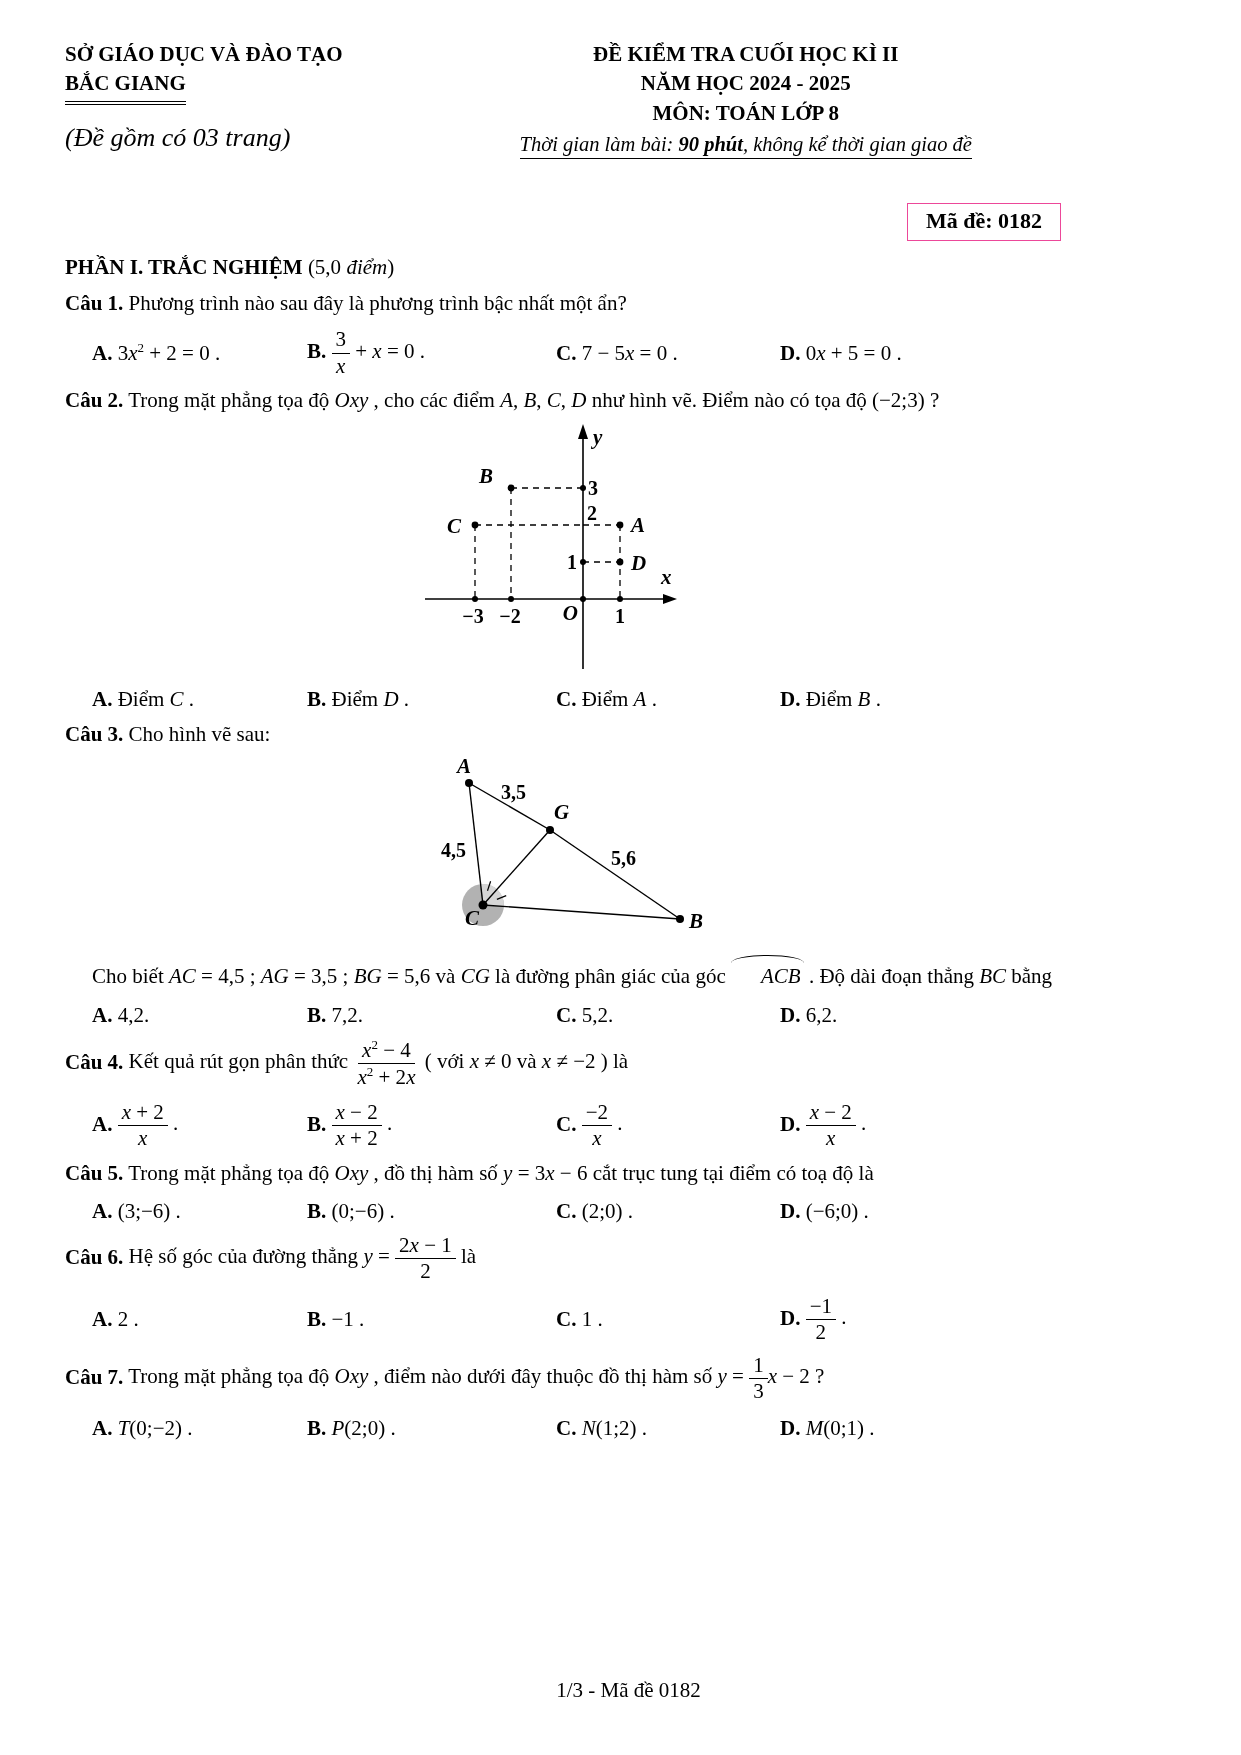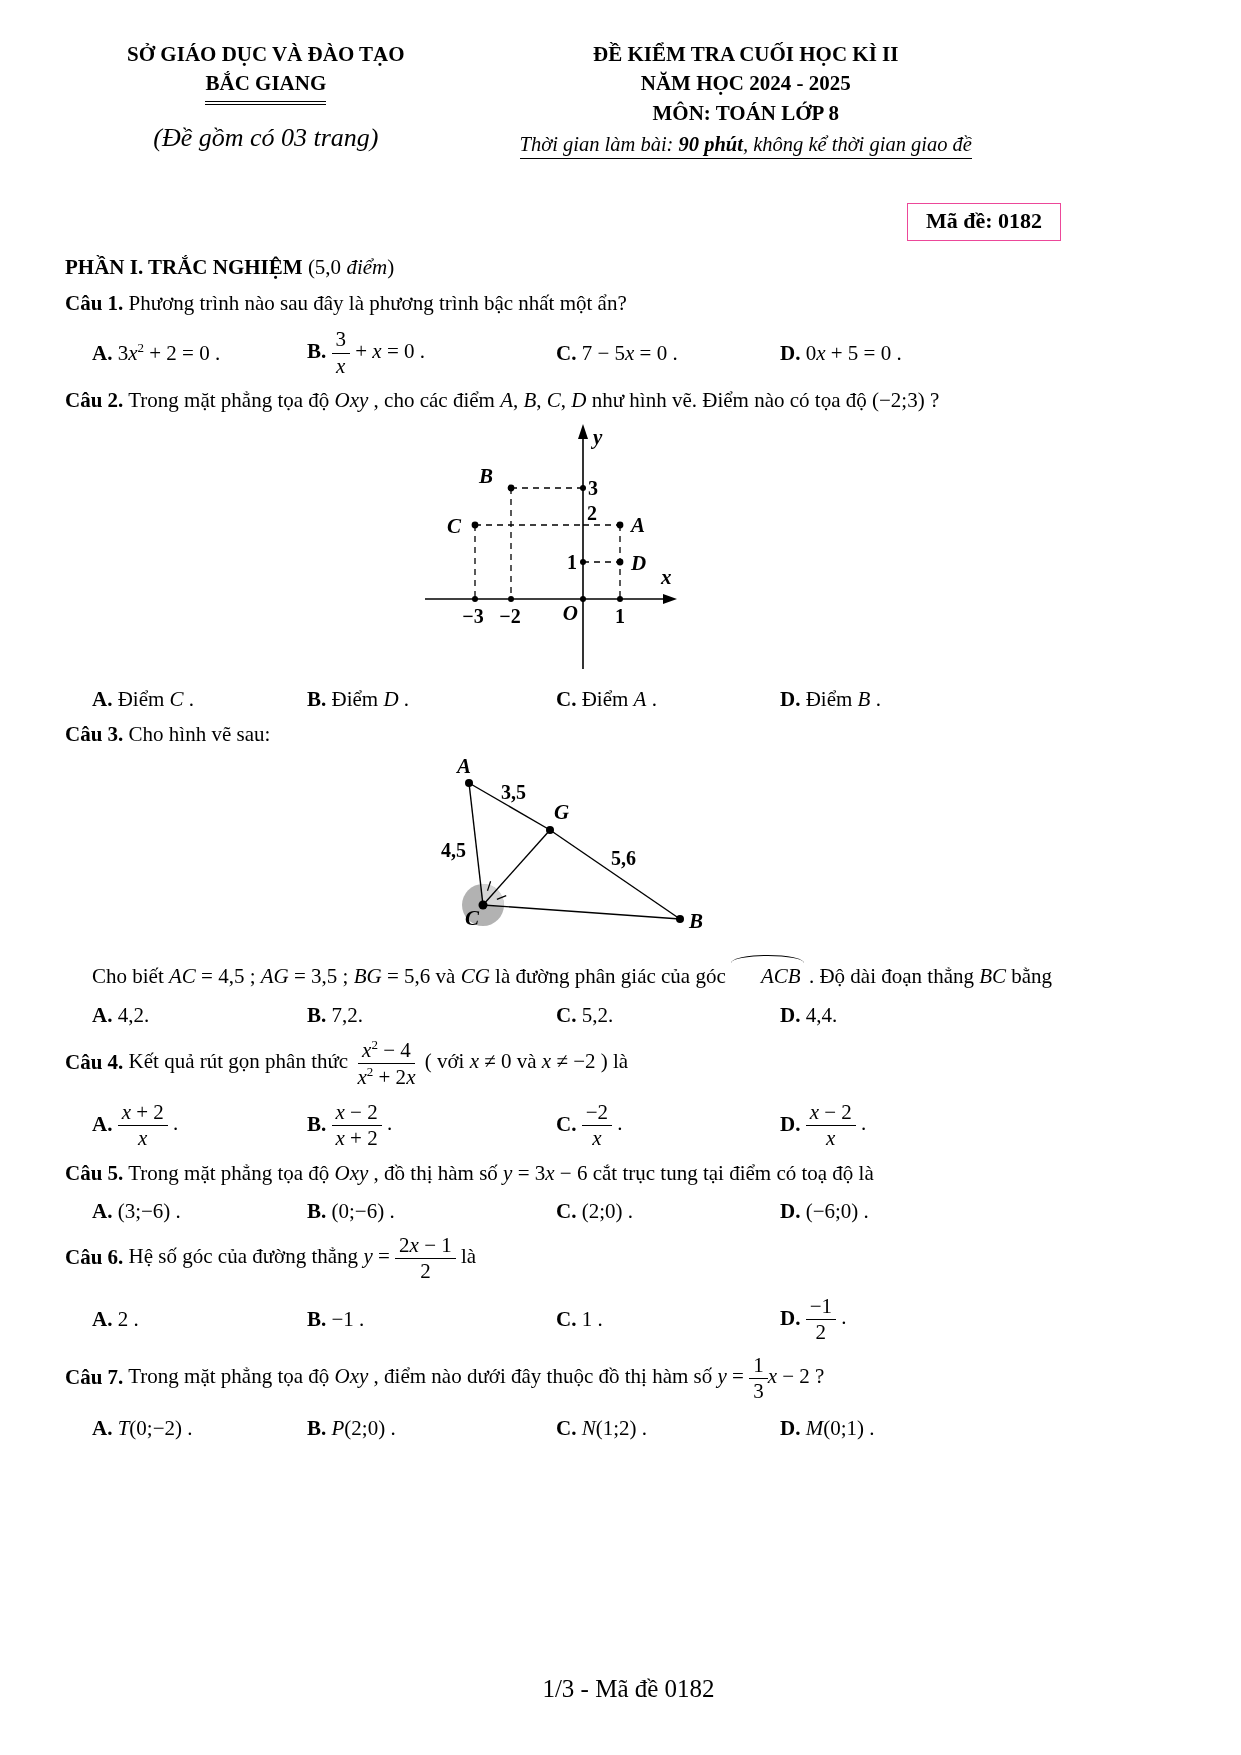--- a/index.html
+++ b/index.html
@@ -6,21 +6,21 @@
   html,body { background:#fff; }
   body {
     width:1241px; height:1755px; position:relative; overflow:hidden;
     color:#000; font-family:"Liberation Serif","DejaVu Serif",serif;
     font-size:21px;
   }
   .page { padding:40px 60px 0 65px; }
 
   
   .hdr { display:flex; }
-  .hdr-left { width:36%; text-align:center; }
+  .hdr-left { width:36%; }
   .hdr-right { width:50%; text-align:center; }
   .hline { font-weight:bold; font-size:21px; line-height:1.4; }
   .dbl-underline { display:inline-block; border-bottom:4px double #000; padding-bottom:2px; }
   .hdr-note { font-style:italic; margin-top:18px; font-size:26px; }
   .time-line { font-style:italic; display:inline-block; border-bottom:1.5px solid #000;
                padding-bottom:2px; margin-top:5px; font-size:20.5px; white-space:nowrap; }
 
   
   .code-wrap { text-align:right; padding-right:120px; margin-top:44px; }
   .code-box { display:inline-block; border:1px solid #ec4899; padding:4px 18px 6px;
@@ -44,21 +44,21 @@
   .frac .den { display:block; padding:1px 4px 0; }
   sup { font-size:0.62em; }
 
   .hat { position:relative; display:inline-block; padding:2px 3px 0;text-align:center; }
   .hat::before { content:""; position:absolute; left:0; right:0; top:-3px; height:7px;
     border-top:1.6px solid #000; border-radius:50% 50% 0 0 / 100% 100% 0 0; }
 
   .fig1 { margin:4px 0 0 358px; }
   .fig2 { margin:4px 0 0 372px; }
   .given { text-indent:27px; margin-top:12px; line-height:1.6; }
-  .footer { position:absolute; left:16px; right:0; bottom:52px; text-align:center; font-size:25px;margin-top:38px; }
+  .footer { position:absolute; left:16px; right:0; bottom:52px; text-align:center; font-size:21px;margin-top:38px; }
 
   
   text { font-family:"Liberation Serif","DejaVu Serif",serif; fill:#000; }
   .t-bi { font-weight:bold; font-style:italic; }
   .t-b  { font-weight:bold; }
 </style>
 </head>
 <body>
 
 <div class="page">
@@ -198,21 +198,21 @@
         <text x="174" y="110" class="t-b" font-size="20">5,6</text>
       </svg>
     </div>
 
     <p class="given">Cho biết <i>AC</i> = 4,5 ; <i>AG</i> = 3,5 ; <i>BG</i> = 5,6 và <i>CG</i> là đường phân giác của góc <span class="hat"><i>ACB</i></span> . Độ dài đoạn thẳng <i>BC</i> bằng</p>
 
     <div class="opts">
       <div class="opt"><b>A.</b> <span>4,2.</span></div>
       <div class="opt"><b>B.</b> <span>7,2.</span></div>
       <div class="opt"><b>C.</b> <span>5,2.</span></div>
-      <div class="opt"><b>D.</b> <span>4,4.</span></div>
+      <div class="opt"><b>D.</b> <span>6,2.</span></div>
     </div>
   </div>
 
   <div class="q">
     <p class="q-text"><b class="q-label">Câu 4.</b>
       <span>Kết quả rút gọn phân thức <span class="frac">
             <span class="num"><i>x</i><sup>2</sup> − 4</span>
             <span class="den"><i>x</i><sup>2</sup> + 2<i>x</i></span>
           </span> ( với <i>x</i> ≠ 0 và <i>x</i> ≠ −2 ) là</span></p>
     <div class="opts">

